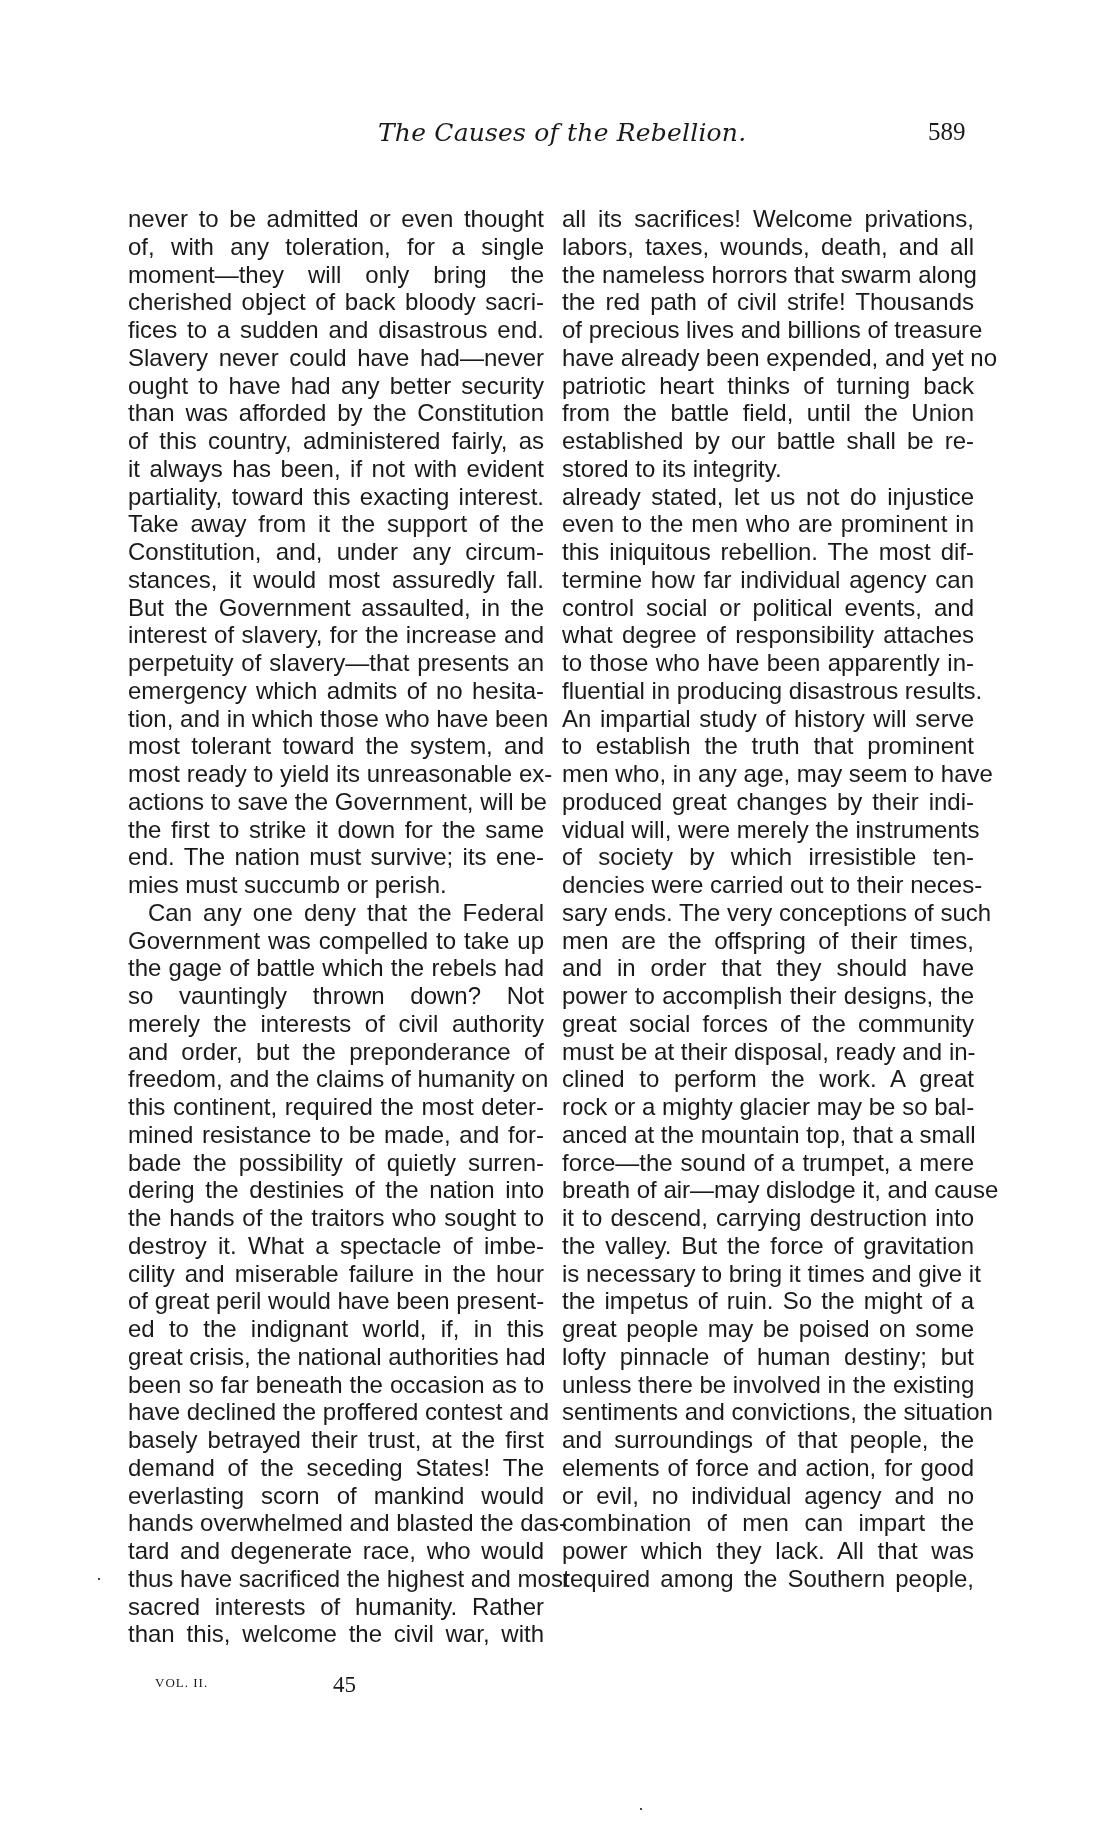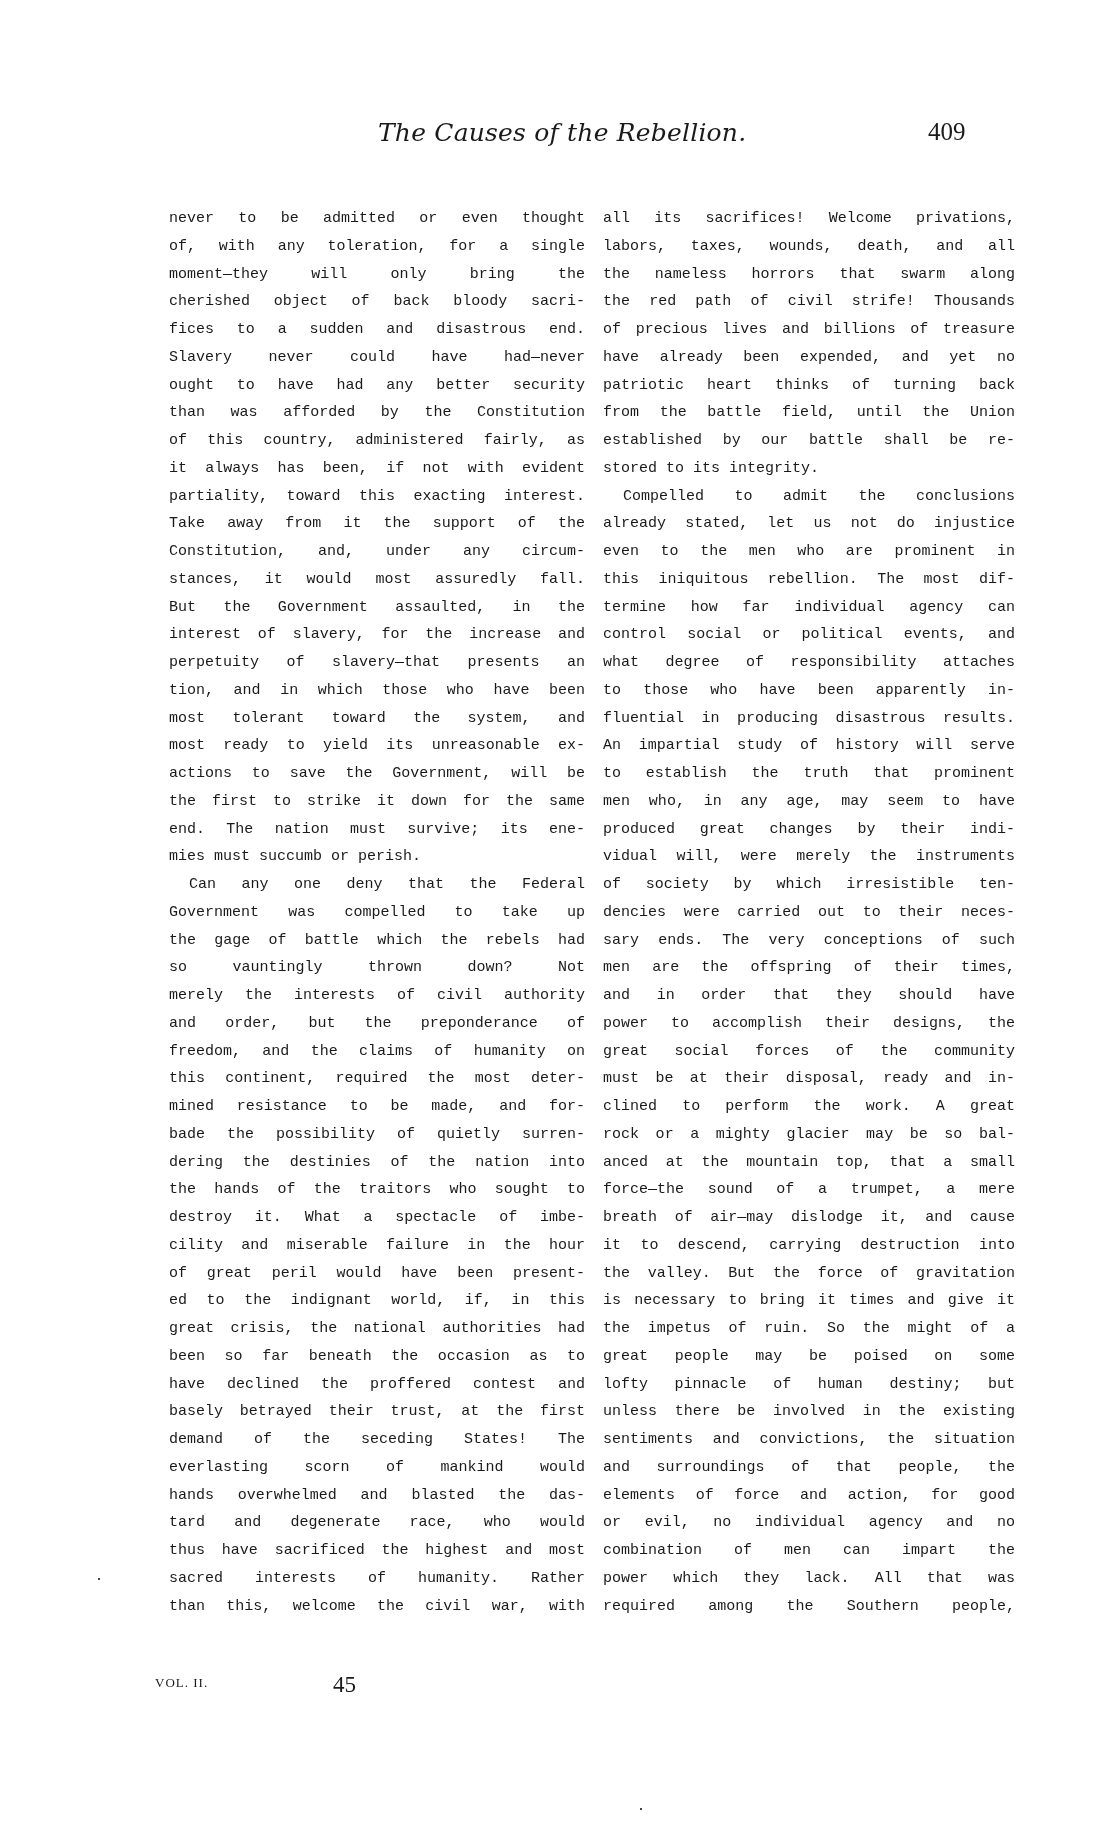--- a/index.html
+++ b/index.html
@@ -12,21 +12,21 @@
     position: absolute; left: 378px; top: 0;
     font-family: "DejaVu Serif", "Liberation Serif", serif; font-style: italic;
     font-size: 25px; letter-spacing: 0.2px;
   }
   .page-number {
     position: absolute; left: 928px; top: 0;
     font-family: "Liberation Serif", serif; font-size: 25px;
   }
   .col {
     position: absolute; top: 205px;
-    font-family: Liberation Mono, monospace; font-size: 15px; margin-left: 41px;
+    font-family: Liberation Sans, sans-serif; font-size: 24px;
   }
   .col-left { left: 128px; width: 416px; }
   .col-right { left: 562px; width: 412px; }
   .line {
     height: 27.75px; line-height: 27.75px; white-space: nowrap;
     text-align: justify; text-align-last: justify;
   }
   .line.last { text-align-last: left; }
   .line.indent { padding-left: 20px; }
   .footer {
@@ -42,41 +42,42 @@
   }
   .speck { position: absolute; background: #444; width: 2px; height: 2px; }
 </style>
 </head>
 <body>
 
 <div class="page">
 
   <div class="running-head">
     <span class="running-title">The Causes of the Rebellion.</span>
-    <span class="page-number">409</span>
+    <span class="page-number">589</span>
   </div>
 
   <div class="col col-left" id="left-col">
       <div class="line">never to be admitted or even thought</div>
       <div class="line">of, with any toleration, for a single</div>
       <div class="line">moment—they will only bring the</div>
       <div class="line">cherished object of back bloody sacri-</div>
       <div class="line">fices to a sudden and disastrous end.</div>
       <div class="line">Slavery never could have had—never</div>
       <div class="line">ought to have had any better security</div>
       <div class="line">than was afforded by the Constitution</div>
       <div class="line">of this country, administered fairly, as</div>
       <div class="line">it always has been, if not with evident</div>
       <div class="line">partiality, toward this exacting interest.</div>
       <div class="line">Take away from it the support of the</div>
       <div class="line">Constitution, and, under any circum-</div>
       <div class="line">stances, it would most assuredly fall.</div>
       <div class="line">But the Government assaulted, in the</div>
       <div class="line">interest of slavery, for the increase and</div>
       <div class="line">perpetuity of slavery—that presents an</div>
+      <div class="line">emergency which admits of no hesita-</div>
       <div class="line">tion, and in which those who have been</div>
       <div class="line">most tolerant toward the system, and</div>
       <div class="line">most ready to yield its unreasonable ex-</div>
       <div class="line">actions to save the Government, will be</div>
       <div class="line">the first to strike it down for the same</div>
       <div class="line">end. The nation must survive; its ene-</div>
       <div class="line last">mies must succumb or perish.</div>
       <div class="line indent">Can any one deny that the Federal</div>
       <div class="line">Government was compelled to take up</div>
       <div class="line">the gage of battle which the rebels had</div>
@@ -109,21 +110,20 @@
       <div class="line">all its sacrifices! Welcome privations,</div>
       <div class="line">labors, taxes, wounds, death, and all</div>
       <div class="line">the nameless horrors that swarm along</div>
       <div class="line">the red path of civil strife! Thousands</div>
       <div class="line">of precious lives and billions of treasure</div>
       <div class="line">have already been expended, and yet no</div>
       <div class="line">patriotic heart thinks of turning back</div>
       <div class="line">from the battle field, until the Union</div>
       <div class="line">established by our battle shall be re-</div>
       <div class="line last">stored to its integrity.</div>
-      <div class="line indent">Compelled to admit the conclusions</div>
       <div class="line">already stated, let us not do injustice</div>
       <div class="line">even to the men who are prominent in</div>
       <div class="line">this iniquitous rebellion. The most dif-</div>
       <div class="line">termine how far individual agency can</div>
       <div class="line">control social or political events, and</div>
       <div class="line">what degree of responsibility attaches</div>
       <div class="line">to those who have been apparently in-</div>
       <div class="line">fluential in producing disastrous results.</div>
       <div class="line">An impartial study of history will serve</div>
       <div class="line">to establish the truth that prominent</div>

